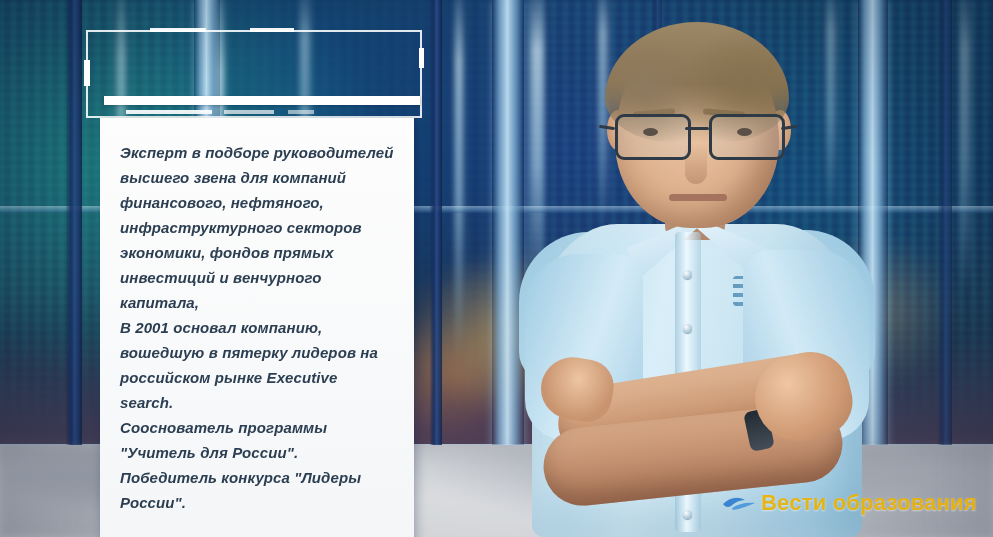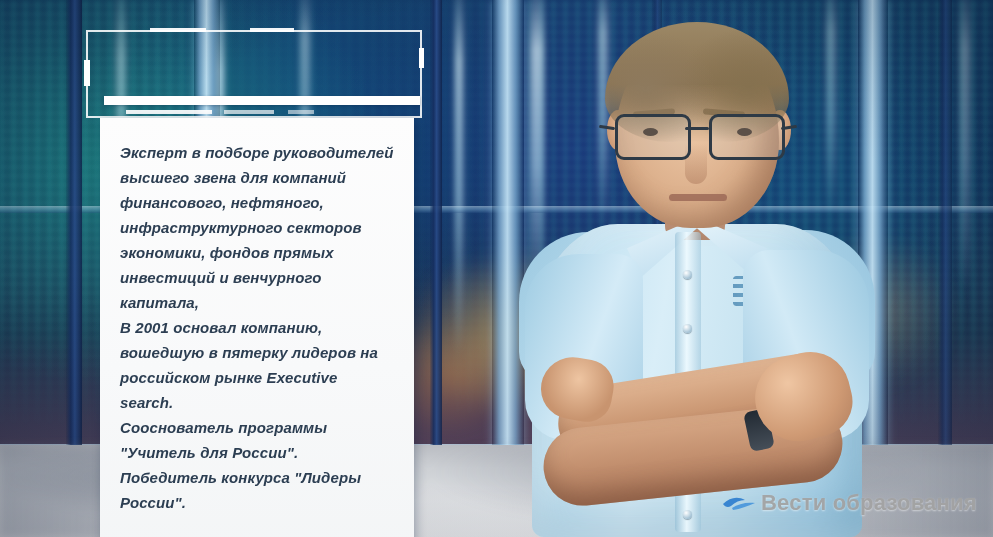--- a/index.html
+++ b/index.html
@@ -343,21 +343,21 @@
 
   
   .logo-wrap {
     position: absolute;
     left: 722px; top: 490px;
     display: flex; align-items: center; gap: 5px;
     opacity: .92;
   }
   .logo-bird { width: 34px; height: 20px; flex: none; }
   .logo-text {
-    color: #a3a3a3;
+    color: #eab308;
     font-size: 22px;
     font-weight: bold;
     letter-spacing: .2px;
     text-shadow: 0 1px 2px rgba(255,255,255,.55);
     white-space: nowrap;
   }
 </style>
 </head>
 <body>
 

